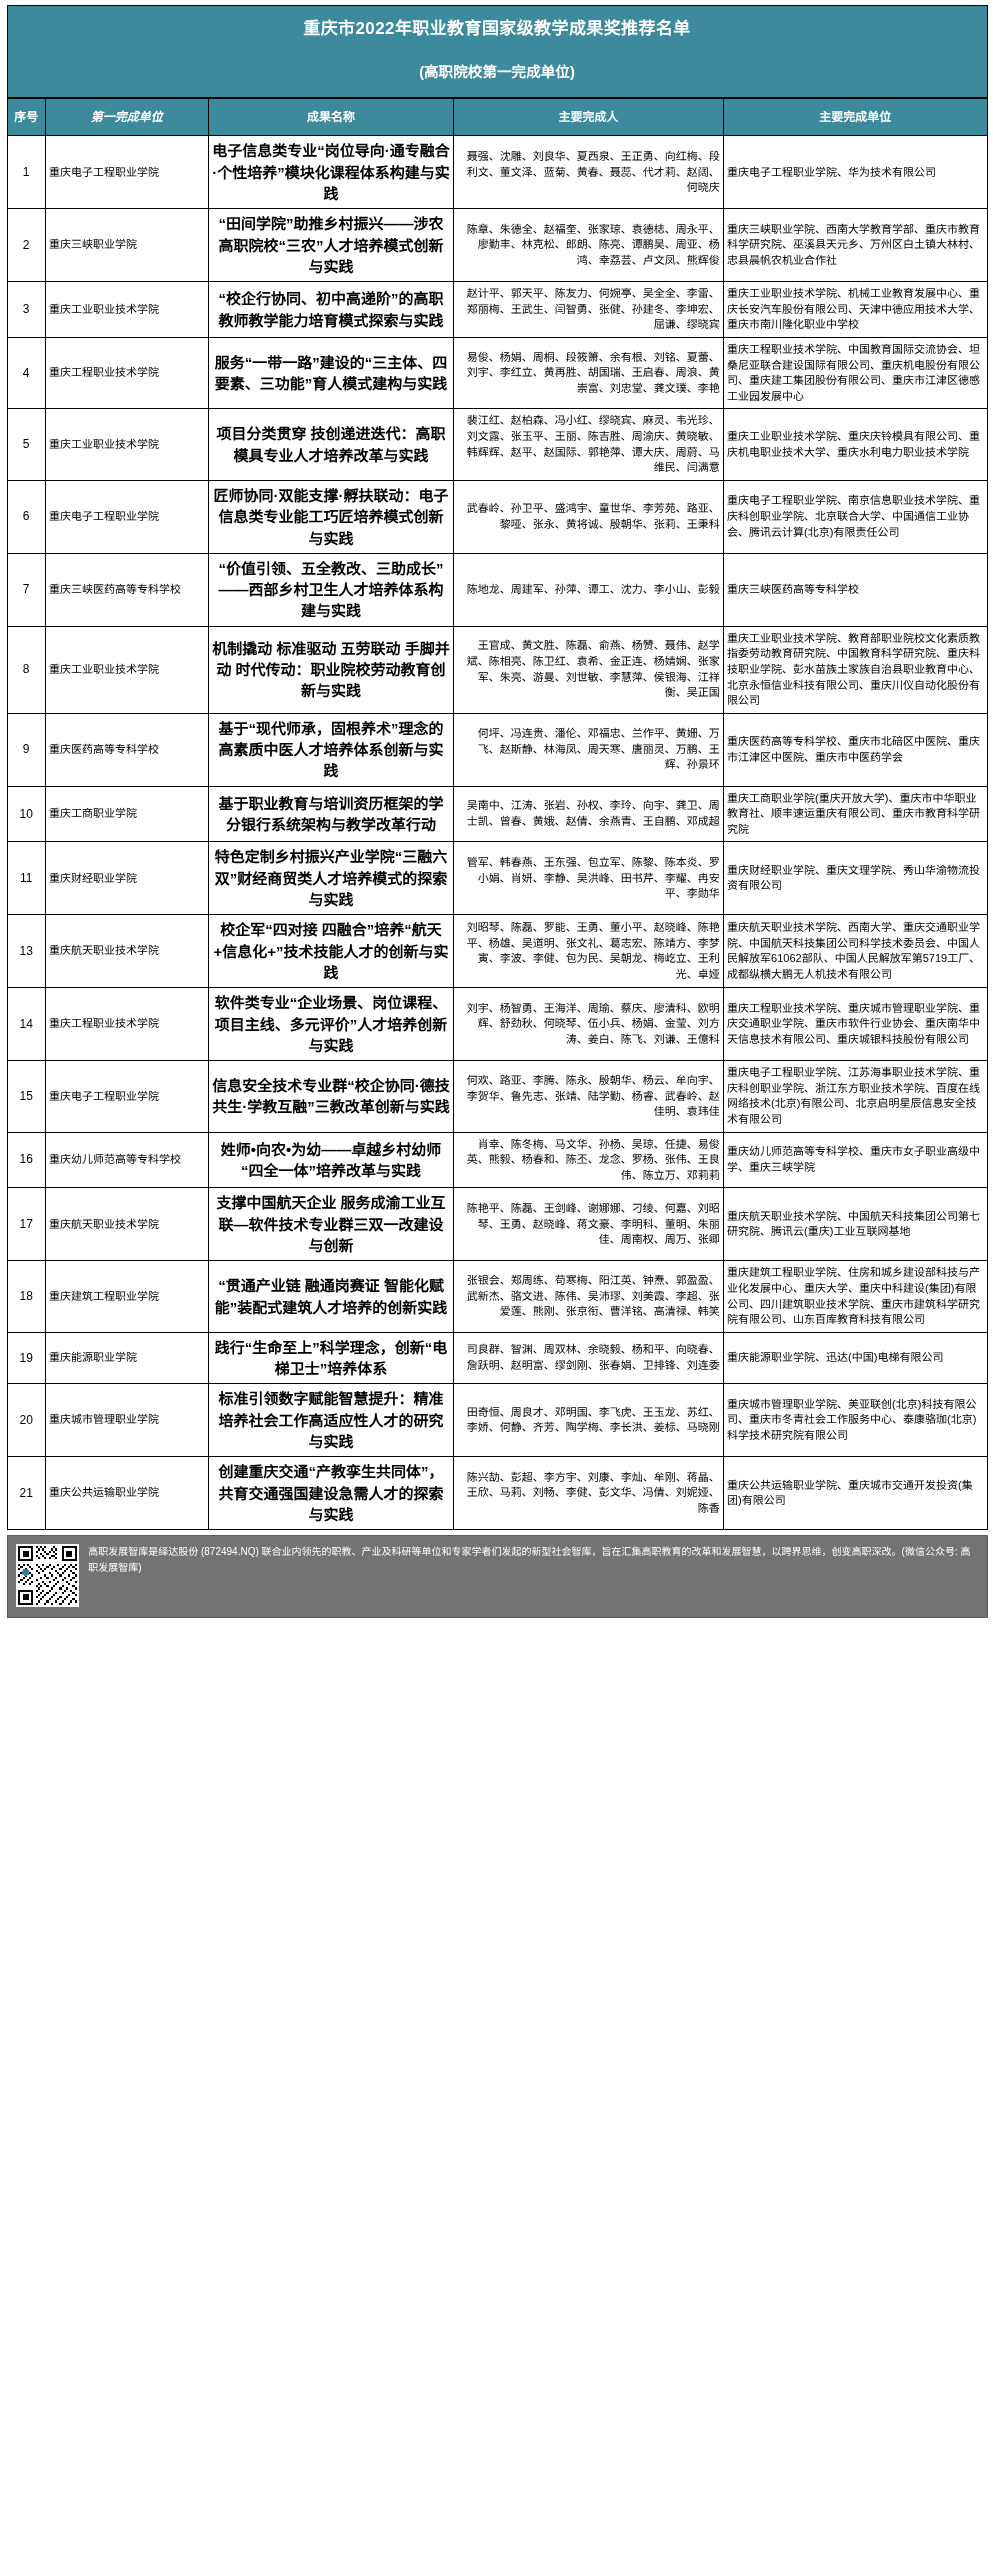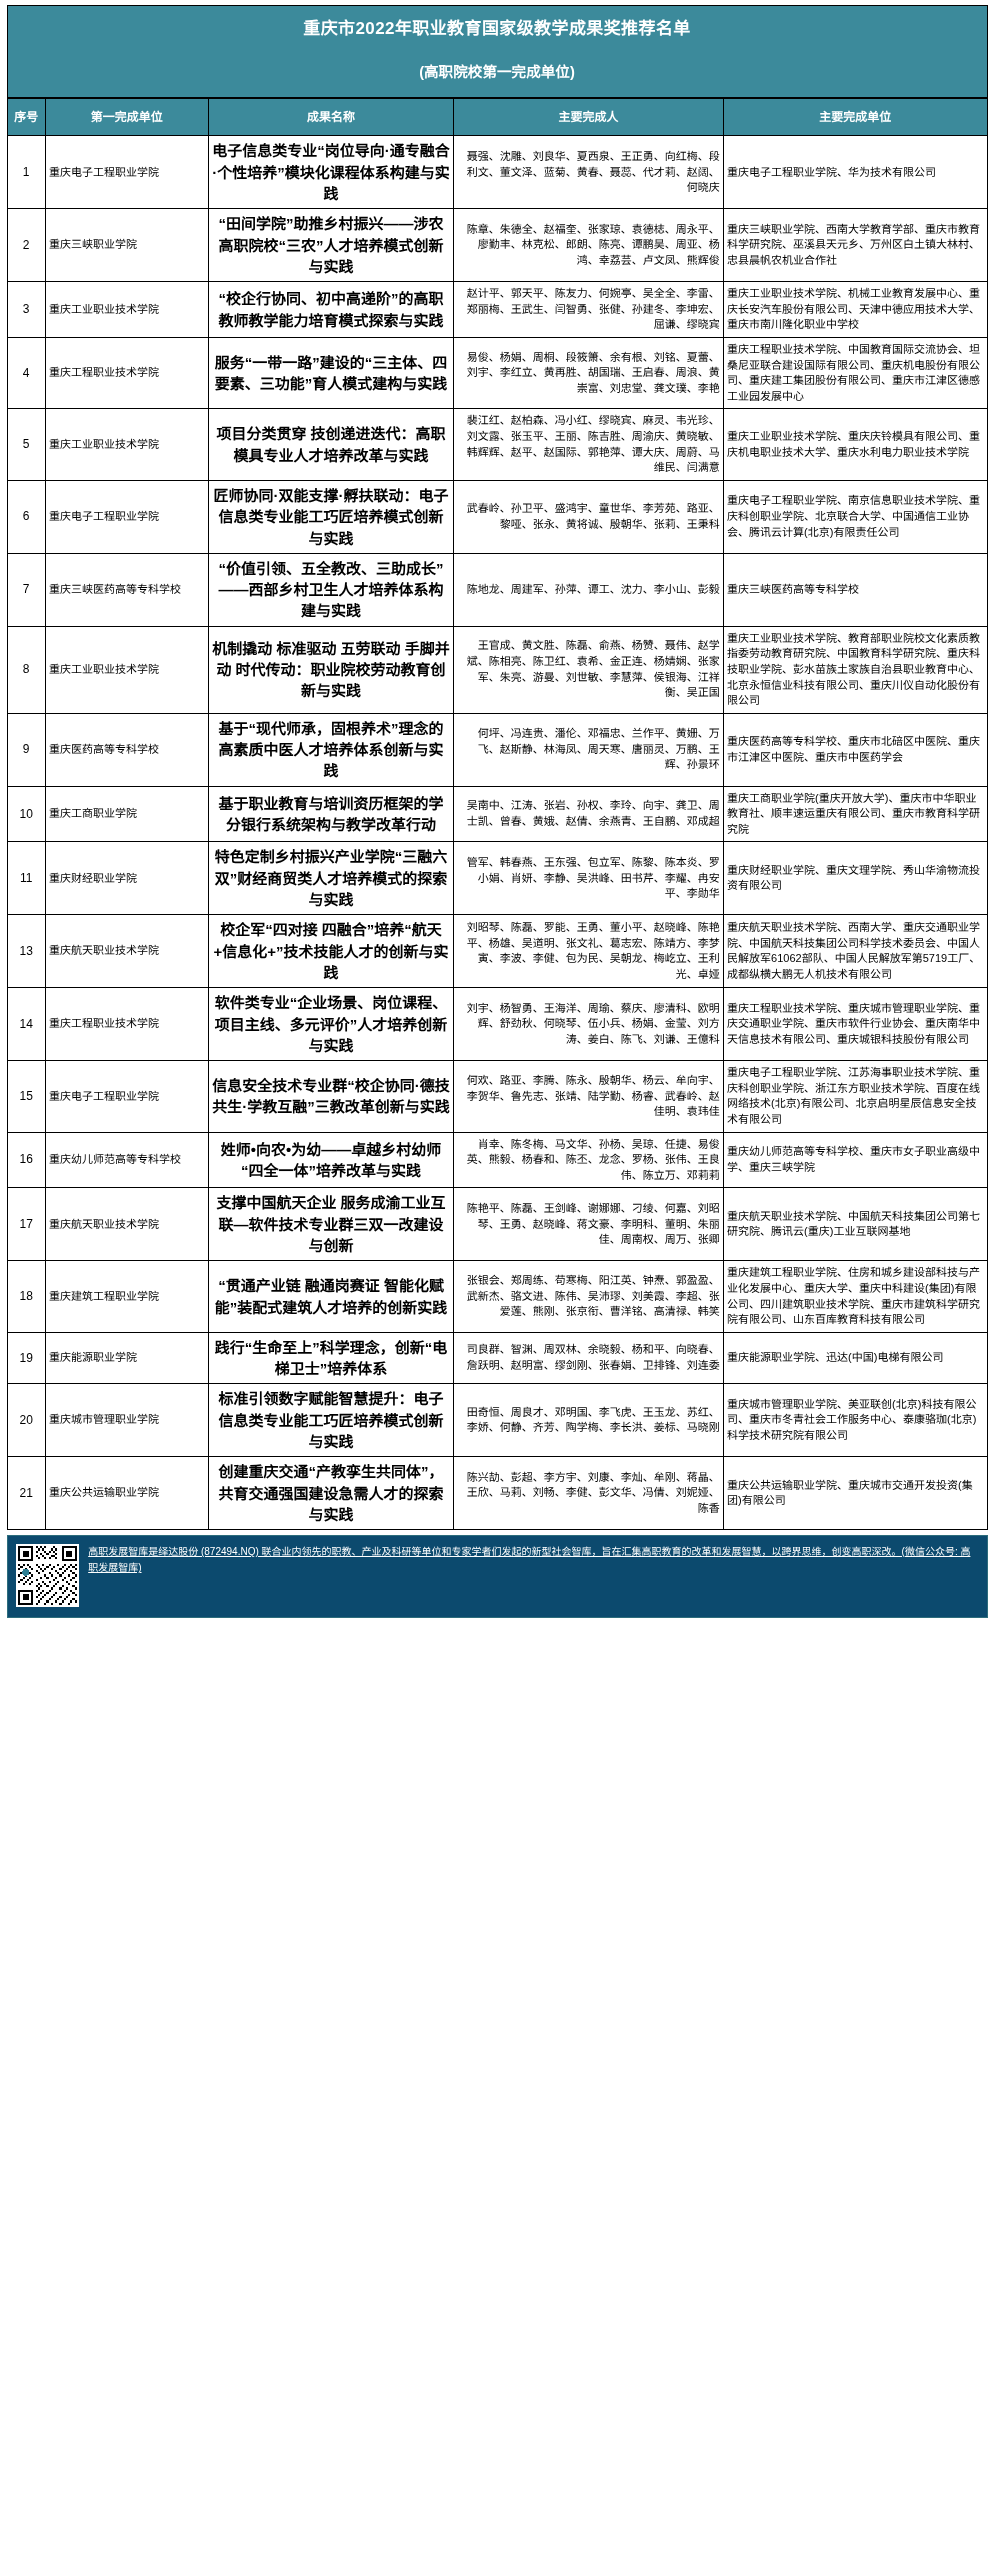--- a/index.html
+++ b/index.html
@@ -137,21 +137,21 @@
     <colgroup>
       <col class="c-idx">
         <col class="c-unit">
         <col class="c-name">
         <col class="c-ppl">
         <col class="c-units">
     </colgroup>
     <thead>
       <tr>
         <th style="background: rgb(60, 138, 155);">序号</th>
-        <th style="background: rgb(60, 138, 155);">第一完成单位</th>
+        <th style="background: rgb(60, 138, 155); font-style: italic;">第一完成单位</th>
         <th style="background: rgb(60, 138, 155);">成果名称</th>
         <th style="background: rgb(60, 138, 155);">主要完成人</th>
         <th style="background: rgb(60, 138, 155);">主要完成单位</th>
       </tr>
     </thead>
     <tbody id="table-body">
         <tr>
           <td class="idx">1</td>
           <td class="unit">重庆电子工程职业学院</td>
           <td class="name">电子信息类专业“岗位导向·通专融合·个性培养”模块化课程体系构建与实践</td>
@@ -273,35 +273,35 @@
         <tr>
           <td class="idx">19</td>
           <td class="unit">重庆能源职业学院</td>
           <td class="name">践行“生命至上”科学理念，创新“电梯卫士”培养体系</td>
           <td class="ppl">司良群、智渊、周双林、余晓毅、杨和平、向晓春、詹跃明、赵明富、缪剑刚、张春娟、卫排锋、刘连委</td>
           <td class="units">重庆能源职业学院、迅达(中国)电梯有限公司</td>
         </tr>
         <tr>
           <td class="idx">20</td>
           <td class="unit">重庆城市管理职业学院</td>
-          <td class="name">标准引领数字赋能智慧提升：电子信息类专业能工巧匠培养模式创新与实践</td>
+          <td class="name">标准引领数字赋能智慧提升：精准培养社会工作高适应性人才的研究与实践</td>
           <td class="ppl">田奇恒、周良才、邓明国、李飞虎、王玉龙、苏红、李娇、何静、齐芳、陶学梅、李长洪、姜标、马晓刚</td>
           <td class="units">重庆城市管理职业学院、美亚联创(北京)科技有限公司、重庆市冬青社会工作服务中心、泰康骆珈(北京)科学技术研究院有限公司</td>
         </tr>
         <tr>
           <td class="idx">21</td>
           <td class="unit">重庆公共运输职业学院</td>
           <td class="name">创建重庆交通“产教孪生共同体”，共育交通强国建设急需人才的探索与实践</td>
           <td class="ppl">陈兴劼、彭超、李方宇、刘康、李灿、牟刚、蒋晶、王欣、马莉、刘畅、李健、彭文华、冯倩、刘妮娅、陈香</td>
           <td class="units">重庆公共运输职业学院、重庆城市交通开发投资(集团)有限公司</td>
         </tr>
       </tbody>
   </table>
 
-  <div class="footer" style="background: #0c4a6e; text-decoration: underline;">
+  <div class="footer" style="background: #737373;">
     <div class="qr">
       <svg width="63" height="63" viewBox="0 0 29 29" shape-rendering="crispEdges" aria-hidden="true">
         <rect width="29" height="29" fill="#ffffff"></rect>
         <g fill="#000000">
           <rect x="1" y="1" width="7" height="1"></rect>
             <rect x="1" y="7" width="7" height="1"></rect>
           <rect x="1" y="1" width="1" height="7"></rect>
             <rect x="7" y="1" width="1" height="7"></rect>
           <rect x="3" y="3" width="3" height="3"></rect>
           <rect x="21" y="1" width="7" height="1"></rect>

